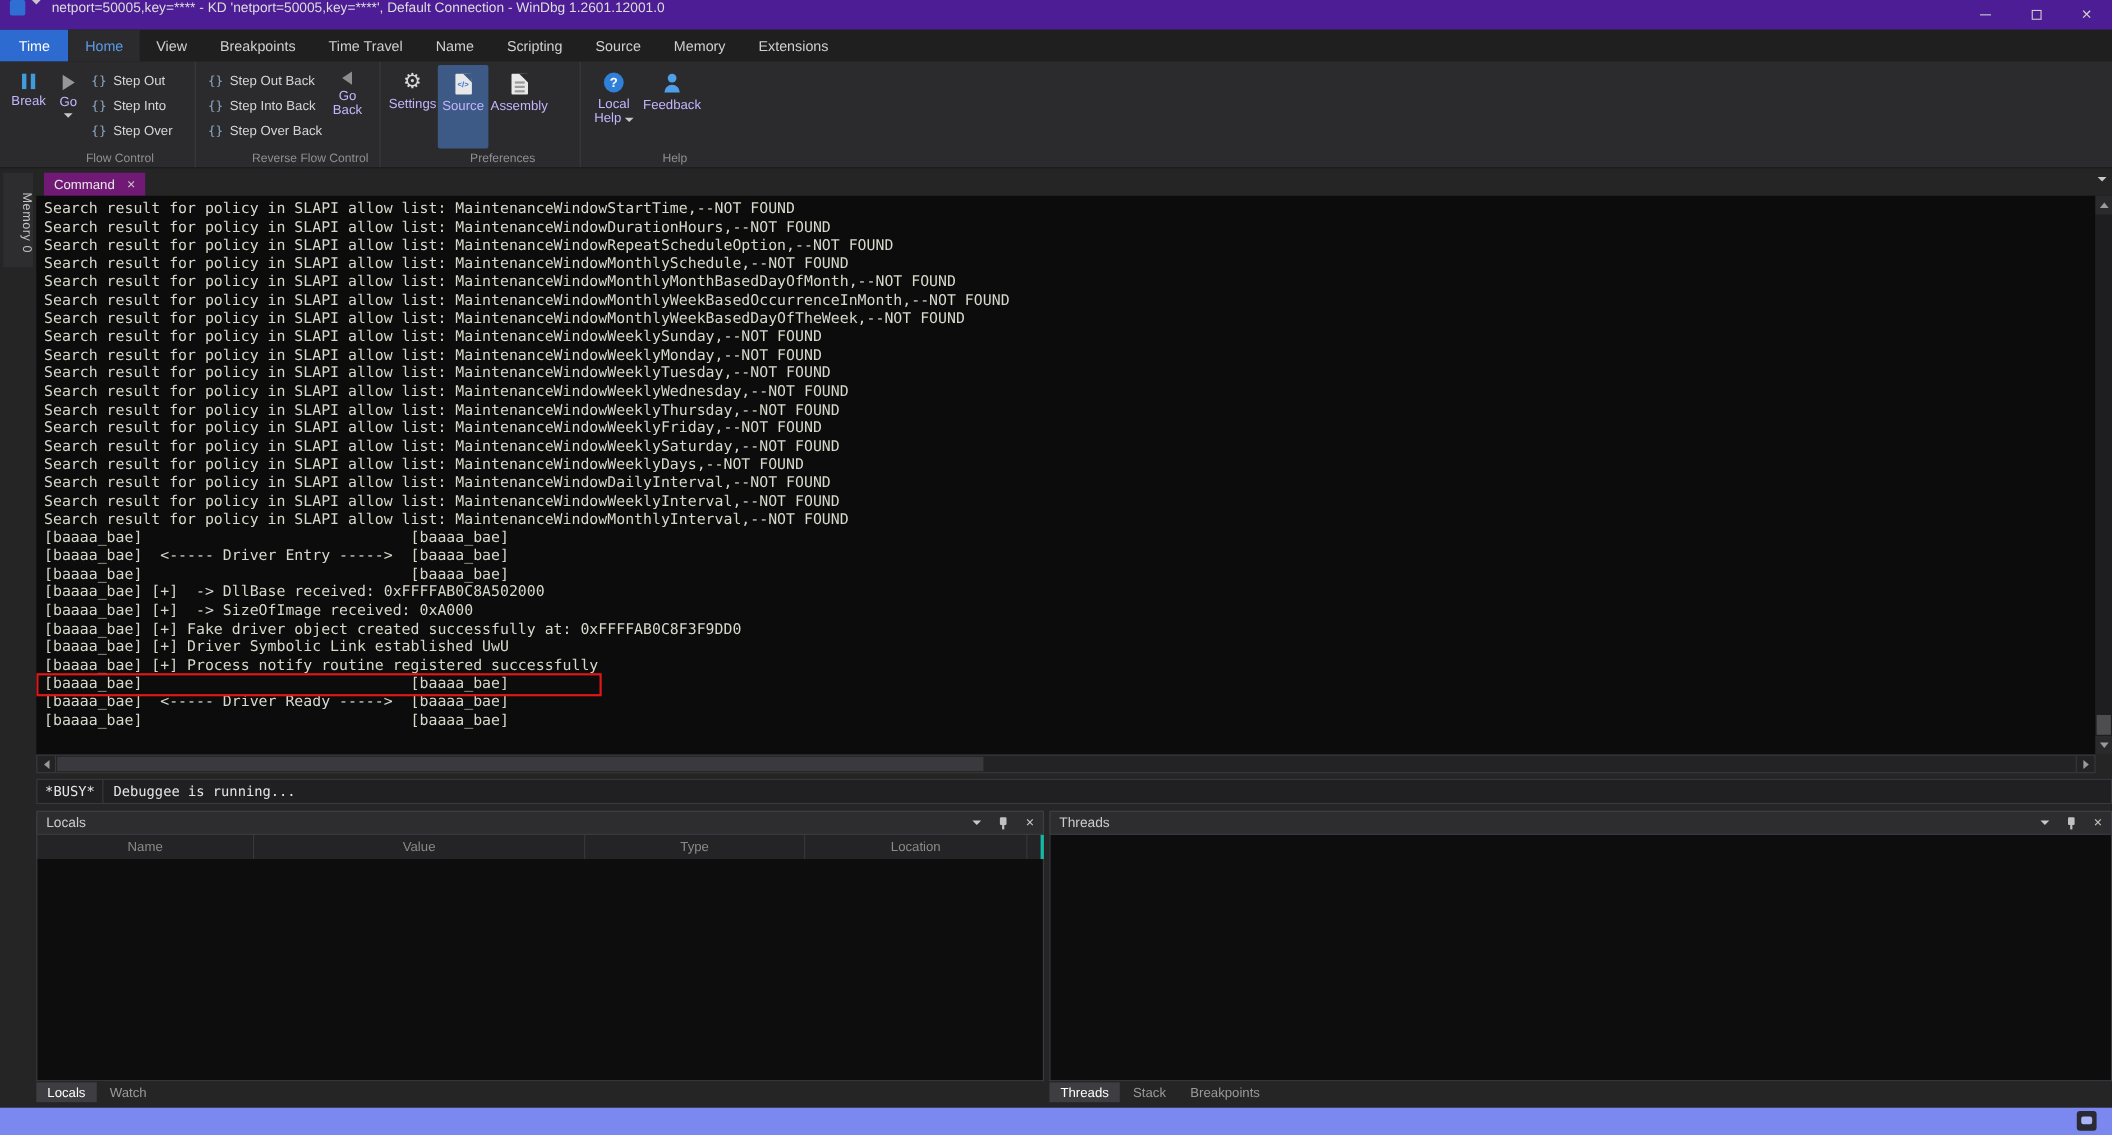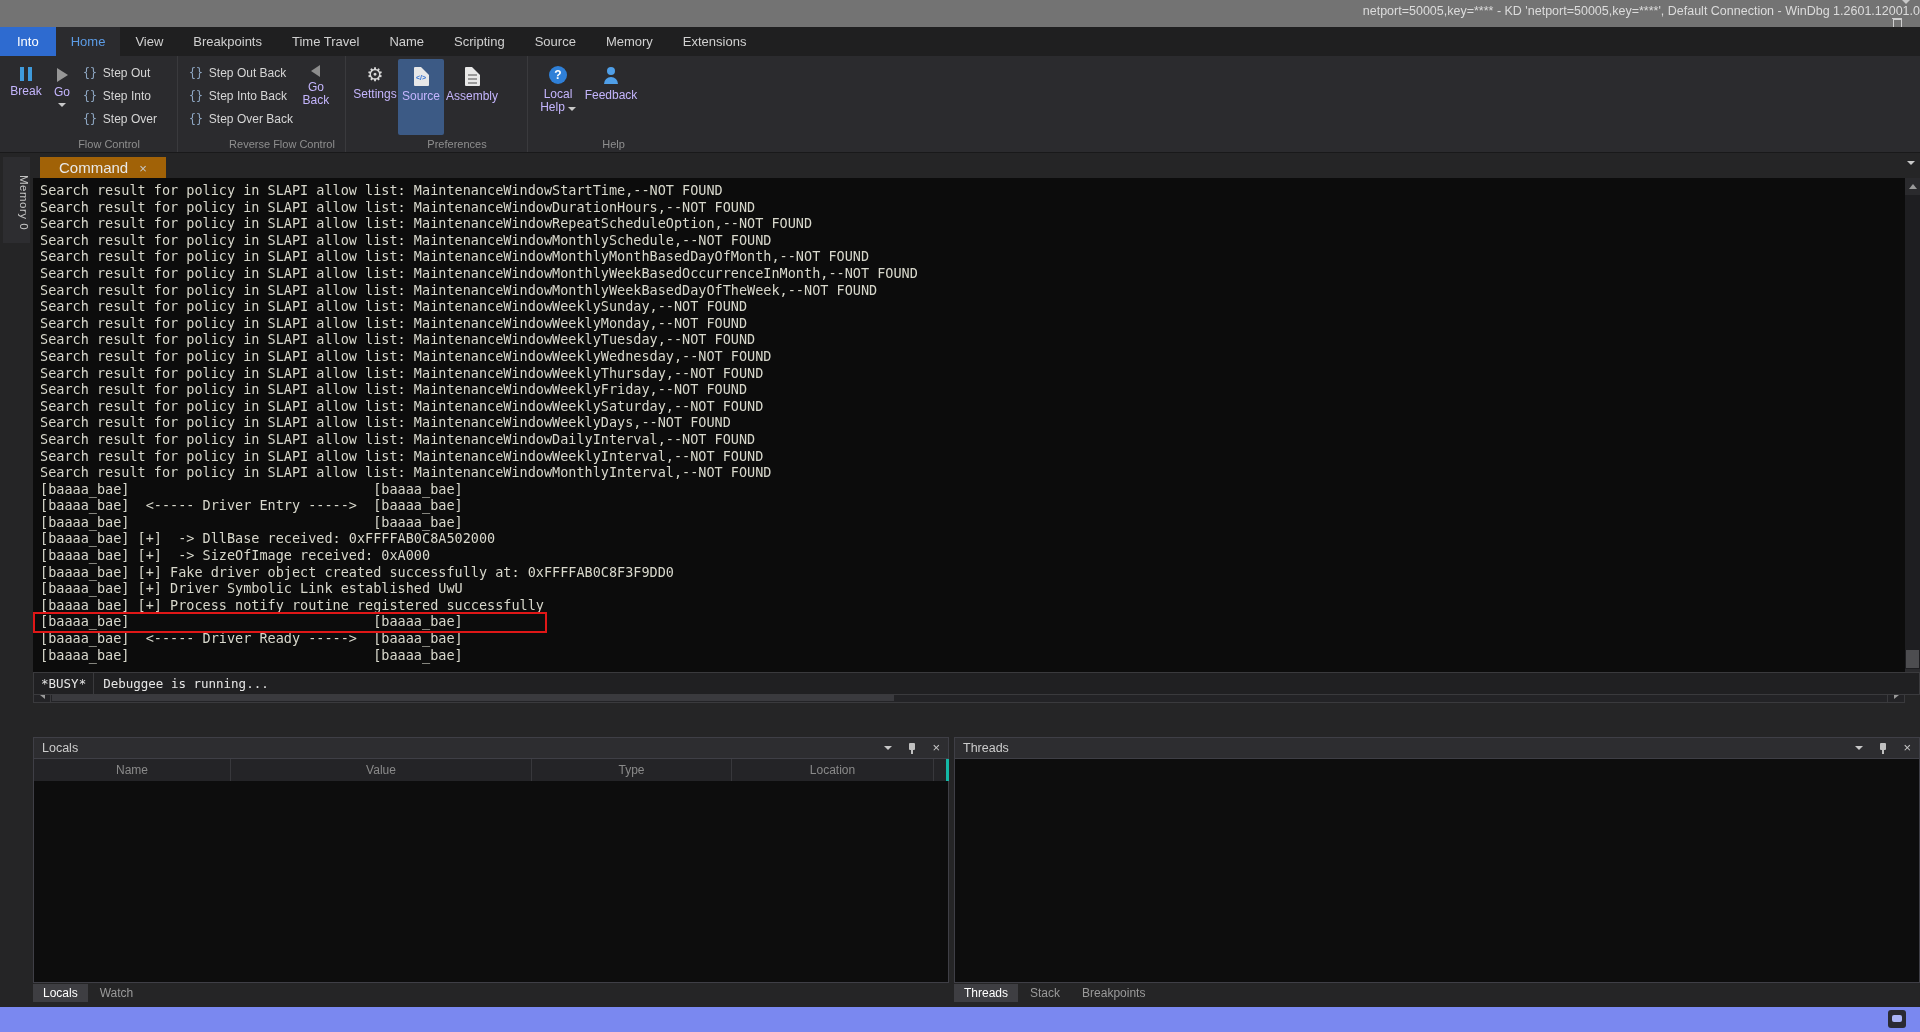--- a/index.html
+++ b/index.html
@@ -1,20 +1,20 @@
 <!DOCTYPE html>
 <html><head>
 <meta charset="utf-8">
 <style>
   * { box-sizing: border-box; margin:0; padding:0; }
   html,body { width:1920px; height:1032px; overflow:hidden; }
   body { background:#252526; font-family:"Liberation Sans",sans-serif; color:#d4d4d4; position:relative; }
 
   
-  .titlebar { position:absolute; top:0; left:0; right:0; height:27px; background:#737373; display:flex; align-items:flex-end;flex-direction:column; }
+  .titlebar { position:absolute; top:0; left:0; right:0; height:27px; background:#4c1d95; display:flex; align-items:flex-start; }
   .app-icon { width:14px; height:14px; background:#2f6fd3; border-radius:2px; margin:0 6px 0 9px; }
   .qa-caret { margin-right:10px; }
   .win-title { font-size:12.5px; color:#dcdcdc; white-space:nowrap; }
   .title-spacer { flex:1; }
   .win-btn { width:46px; height:27px; display:flex; align-items:center; justify-content:center; }
   .i-min { width:10px; height:1px; background:#cfcfcf; }
   .i-max { width:9px; height:9px; border:1px solid #cfcfcf; }
   .i-close-lg::before { content:"×"; font-size:16px; color:#cfcfcf; line-height:1; }
 
   
@@ -58,21 +58,21 @@
   .i-person { width:18px; height:19px; position:relative; margin-top:1px; }
   .i-person::before { content:""; position:absolute; left:5px; top:1px; width:8px; height:8px; border-radius:50%; background:#4f9fe8; }
   .i-person::after { content:""; position:absolute; left:2px; bottom:1px; width:14px; height:7px; border-radius:7px 7px 0 0; background:#4f9fe8; }
 
   
   .left-gutter { position:absolute; left:0; top:154px; width:33px; height:853px; background:#252526; }
   .memory-tab { position:absolute; left:3px; top:3px; width:27px; height:86px; background:#2d2d30; color:#c4c4c4; font-size:11.5px; writing-mode:vertical-rl; text-align:center; padding-top:6px; letter-spacing:0.5px; }
 
   
   .cmd-tabbar { position:absolute; top:154px; left:33px; right:0; height:24px; background:#252526; display:flex; align-items:flex-end; }
-  .cmd-tab { margin-left:7px; height:21px; background:#a16207; color:#e8e8e8; display:flex; align-items:center; gap:11px; padding:0 19px; font-size:15px; }
+  .cmd-tab { margin-left:7px; height:21px; background:#701a75; color:#e8e8e8; display:flex; align-items:center; gap:11px; padding:0 9px; font-size:12px; }
   .i-close-sm::before { content:"×"; font-size:13px; color:#c8c8c8; line-height:1; }
   .cmd-dropdown { position:absolute; right:5px; top:7px; }
 
   .cmd-content { position:absolute; top:178px; left:33px; right:15px; height:508px; background:#0c0c0c; overflow:hidden; }
   .cmd-lines { padding:4px 0 0 7px; font-family:"DejaVu Sans Mono",monospace; font-size:13.5px; line-height:16.6px; color:#d8d8cc; }
   .cmd-line { white-space:pre; }
   .highlight-box { position:absolute; left:0; width:514px; height:21px; border:2px solid #e01717; z-index:3; }
 
   
   .vscroll { position:absolute; top:178px; right:0; width:15px; height:508px; background:#1e1e21; }
@@ -86,21 +86,21 @@
   
   .hscroll { position:absolute; top:686px; left:33px; right:15px; height:17px; background:#232326; border:1px solid #3a3a3d; }
   .hs-box { position:absolute; top:0; width:17px; height:15px; display:flex; align-items:center; justify-content:center; }
   .hs-left { left:0; border-right:1px solid #3a3a3d; }
   .hs-right { right:0; border-left:1px solid #3a3a3d; }
   .i-tri-left { width:0; height:0; border-top:4px solid transparent; border-bottom:4px solid transparent; border-right:5px solid #9a9a9a; }
   .i-tri-right { width:0; height:0; border-top:4px solid transparent; border-bottom:4px solid transparent; border-left:5px solid #9a9a9a; }
   .hs-thumb { position:absolute; left:18px; top:1px; bottom:1px; width:45%; background:#3a3a3e; }
 
   
-  .statusbar { position:absolute; top:672px; left:33px; right:0; height:23px; background:#202022; border:1px solid #3a3a3d; display:flex; align-items:stretch; font-family:"DejaVu Sans Mono",monospace; font-size:12.5px; color:#e6e6e6; }
+  .statusbar { position:absolute; top:708px; left:33px; right:0; height:23px; background:#202022; border:1px solid #3a3a3d; display:flex; align-items:stretch; font-family:"DejaVu Sans Mono",monospace; font-size:12.5px; color:#e6e6e6; }
   .busy-cell { display:flex; align-items:center; padding:0 7px; border-right:1px solid #3a3a3d; }
   .status-msg { display:flex; align-items:center; padding:0 9px; }
 
   
   .panel { position:absolute; top:737px; display:flex; flex-direction:column; height:246px; }
   .panel.locals { left:33px; width:916px; }
   .panel.threads { left:954px; right:0; }
   .panel-titlebar { height:22px; background:#2d2d30; border:1px solid #3f3f46; display:flex; align-items:center; padding:0 8px; font-size:12.5px; color:#cccccc; gap:14px; }
   .panel-title { flex:1; }
   .i-pin { width:12px; height:13px; position:relative; }
@@ -137,21 +137,21 @@
     </div>
   <div class="win-btn">
       <span class="i-max"></span>
     </div>
   <div class="win-btn">
       <span class="icon i-close-lg"></span>
     </div>
 </div>
 
 <div class="menubar">
-    <div class="menu-tab st-file">Into</div>
+    <div class="menu-tab st-file">Time</div>
     <div class="menu-tab active">Home</div>
     <div class="menu-tab">View</div>
     <div class="menu-tab">Breakpoints</div>
     <div class="menu-tab">Time Travel</div>
     <div class="menu-tab">Name</div>
     <div class="menu-tab">Scripting</div>
     <div class="menu-tab">Source</div>
     <div class="menu-tab">Memory</div>
     <div class="menu-tab">Extensions</div>
   </div>

